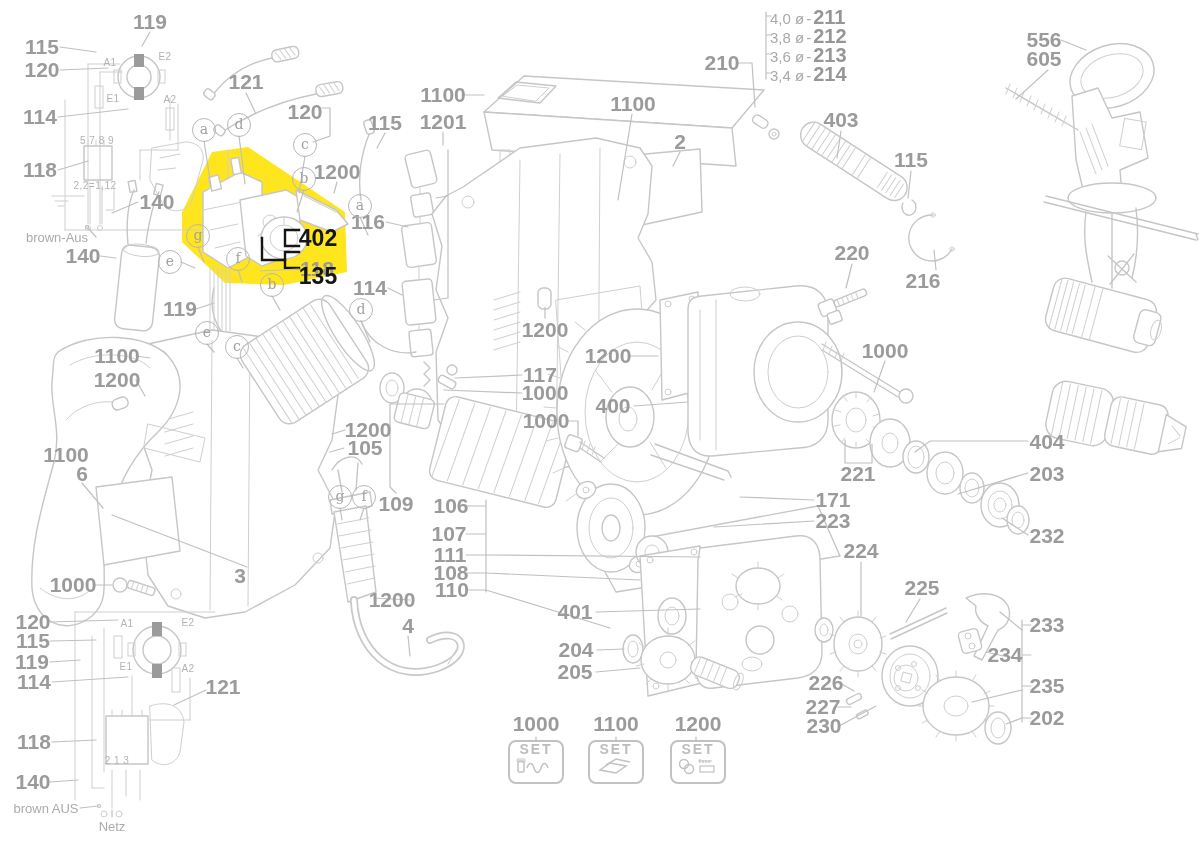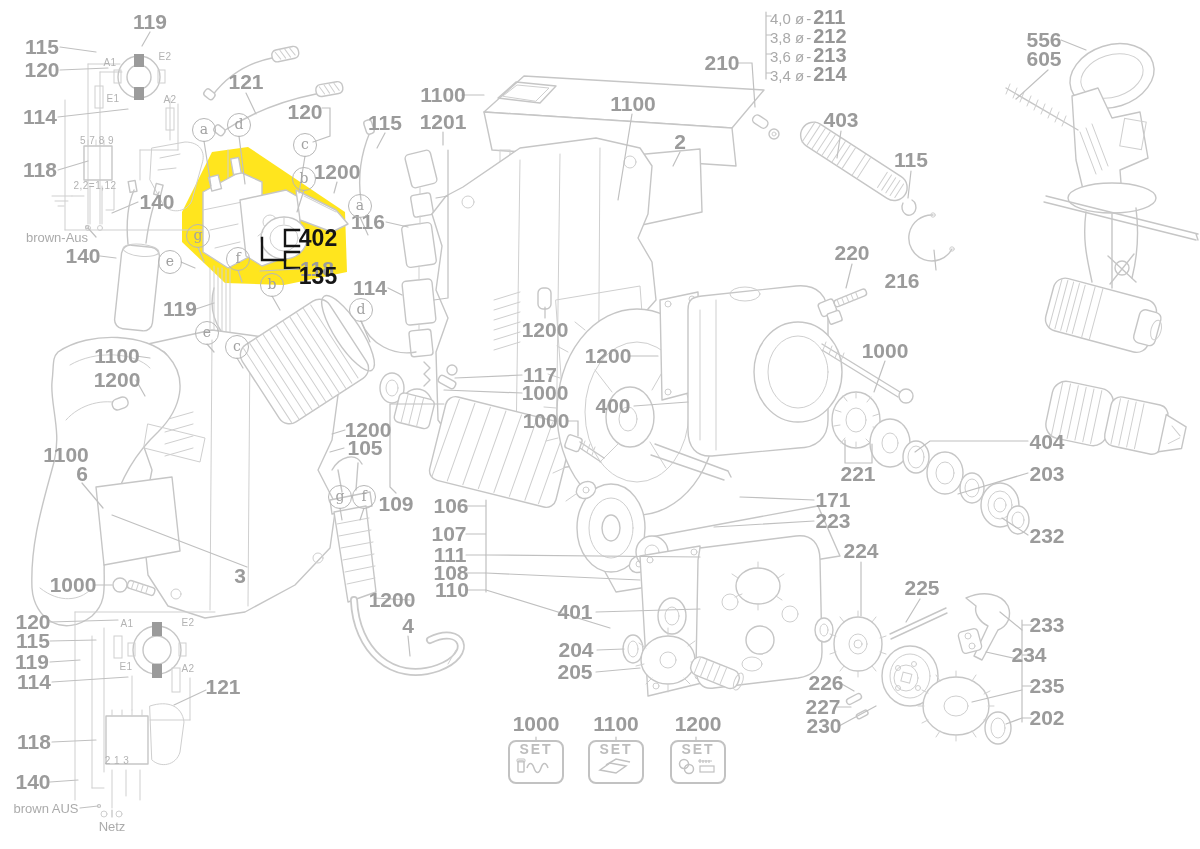--- a/index.html
+++ b/index.html
@@ -516,33 +516,33 @@
       <div class="lbl part" style="left: 545px; top: 330px;">1200</div>
       <div class="lbl part" style="left: 240px; top: 576px;">3</div>
       <div class="lbl part" style="left: 392px; top: 600px;">1200</div>
       <div class="lbl part" style="left: 408px; top: 626px;">4</div>
       <div class="lbl part" style="left: 575px; top: 612px; text-align: center;">401</div>
       <div class="lbl part" style="left: 576px; top: 650px;">204</div>
       <div class="lbl part" style="left: 575px; top: 672px;">205</div>
       <div class="lbl part" style="left: 722px; top: 63px;">210</div>
       <div class="lbl part" style="left: 841px; top: 120px;">403</div>
       <div class="lbl part" style="left: 911px; top: 160px;">115</div>
-      <div class="lbl part" style="left: 902px; top: 281px;">216</div>
+      <div class="lbl part" style="left: 923px; top: 281px;">216</div>
       <div class="lbl part" style="left: 852px; top: 253px;">220</div>
       <div class="lbl part" style="left: 885px; top: 351px;">1000</div>
       <div class="lbl part" style="left: 858px; top: 474px;">221</div>
       <div class="lbl part" style="left: 1047px; top: 442px;">404</div>
       <div class="lbl part" style="left: 1047px; top: 474px;">203</div>
       <div class="lbl part" style="left: 1047px; top: 536px;">232</div>
       <div class="lbl part" style="left: 833px; top: 500px;">171</div>
       <div class="lbl part" style="left: 833px; top: 521px;">223</div>
       <div class="lbl part" style="left: 861px; top: 551px;">224</div>
       <div class="lbl part" style="left: 922px; top: 588px;">225</div>
       <div class="lbl part" style="left: 1047px; top: 625px;">233</div>
-      <div class="lbl part" style="left: 1029px; top: 655px;">234</div>
+      <div class="lbl part" style="left: 1005px; top: 655px;">234</div>
       <div class="lbl part" style="left: 1047px; top: 686px;">235</div>
       <div class="lbl part" style="left: 1047px; top: 718px;">202</div>
       <div class="lbl part" style="left: 826px; top: 683px;">226</div>
       <div class="lbl part" style="left: 823px; top: 707px;">227</div>
       <div class="lbl part" style="left: 824px; top: 726px;">230</div>
       <div class="lbl part" style="left: 1044px; top: 40px;">556</div>
       <div class="lbl part" style="left: 1044px; top: 59px;">605</div>
       <div class="lbl part" style="left: 33px; top: 622px;">120</div>
       <div class="lbl part" style="left: 33px; top: 641px;">115</div>
       <div class="lbl part" style="left: 32px; top: 662px;">119</div>

